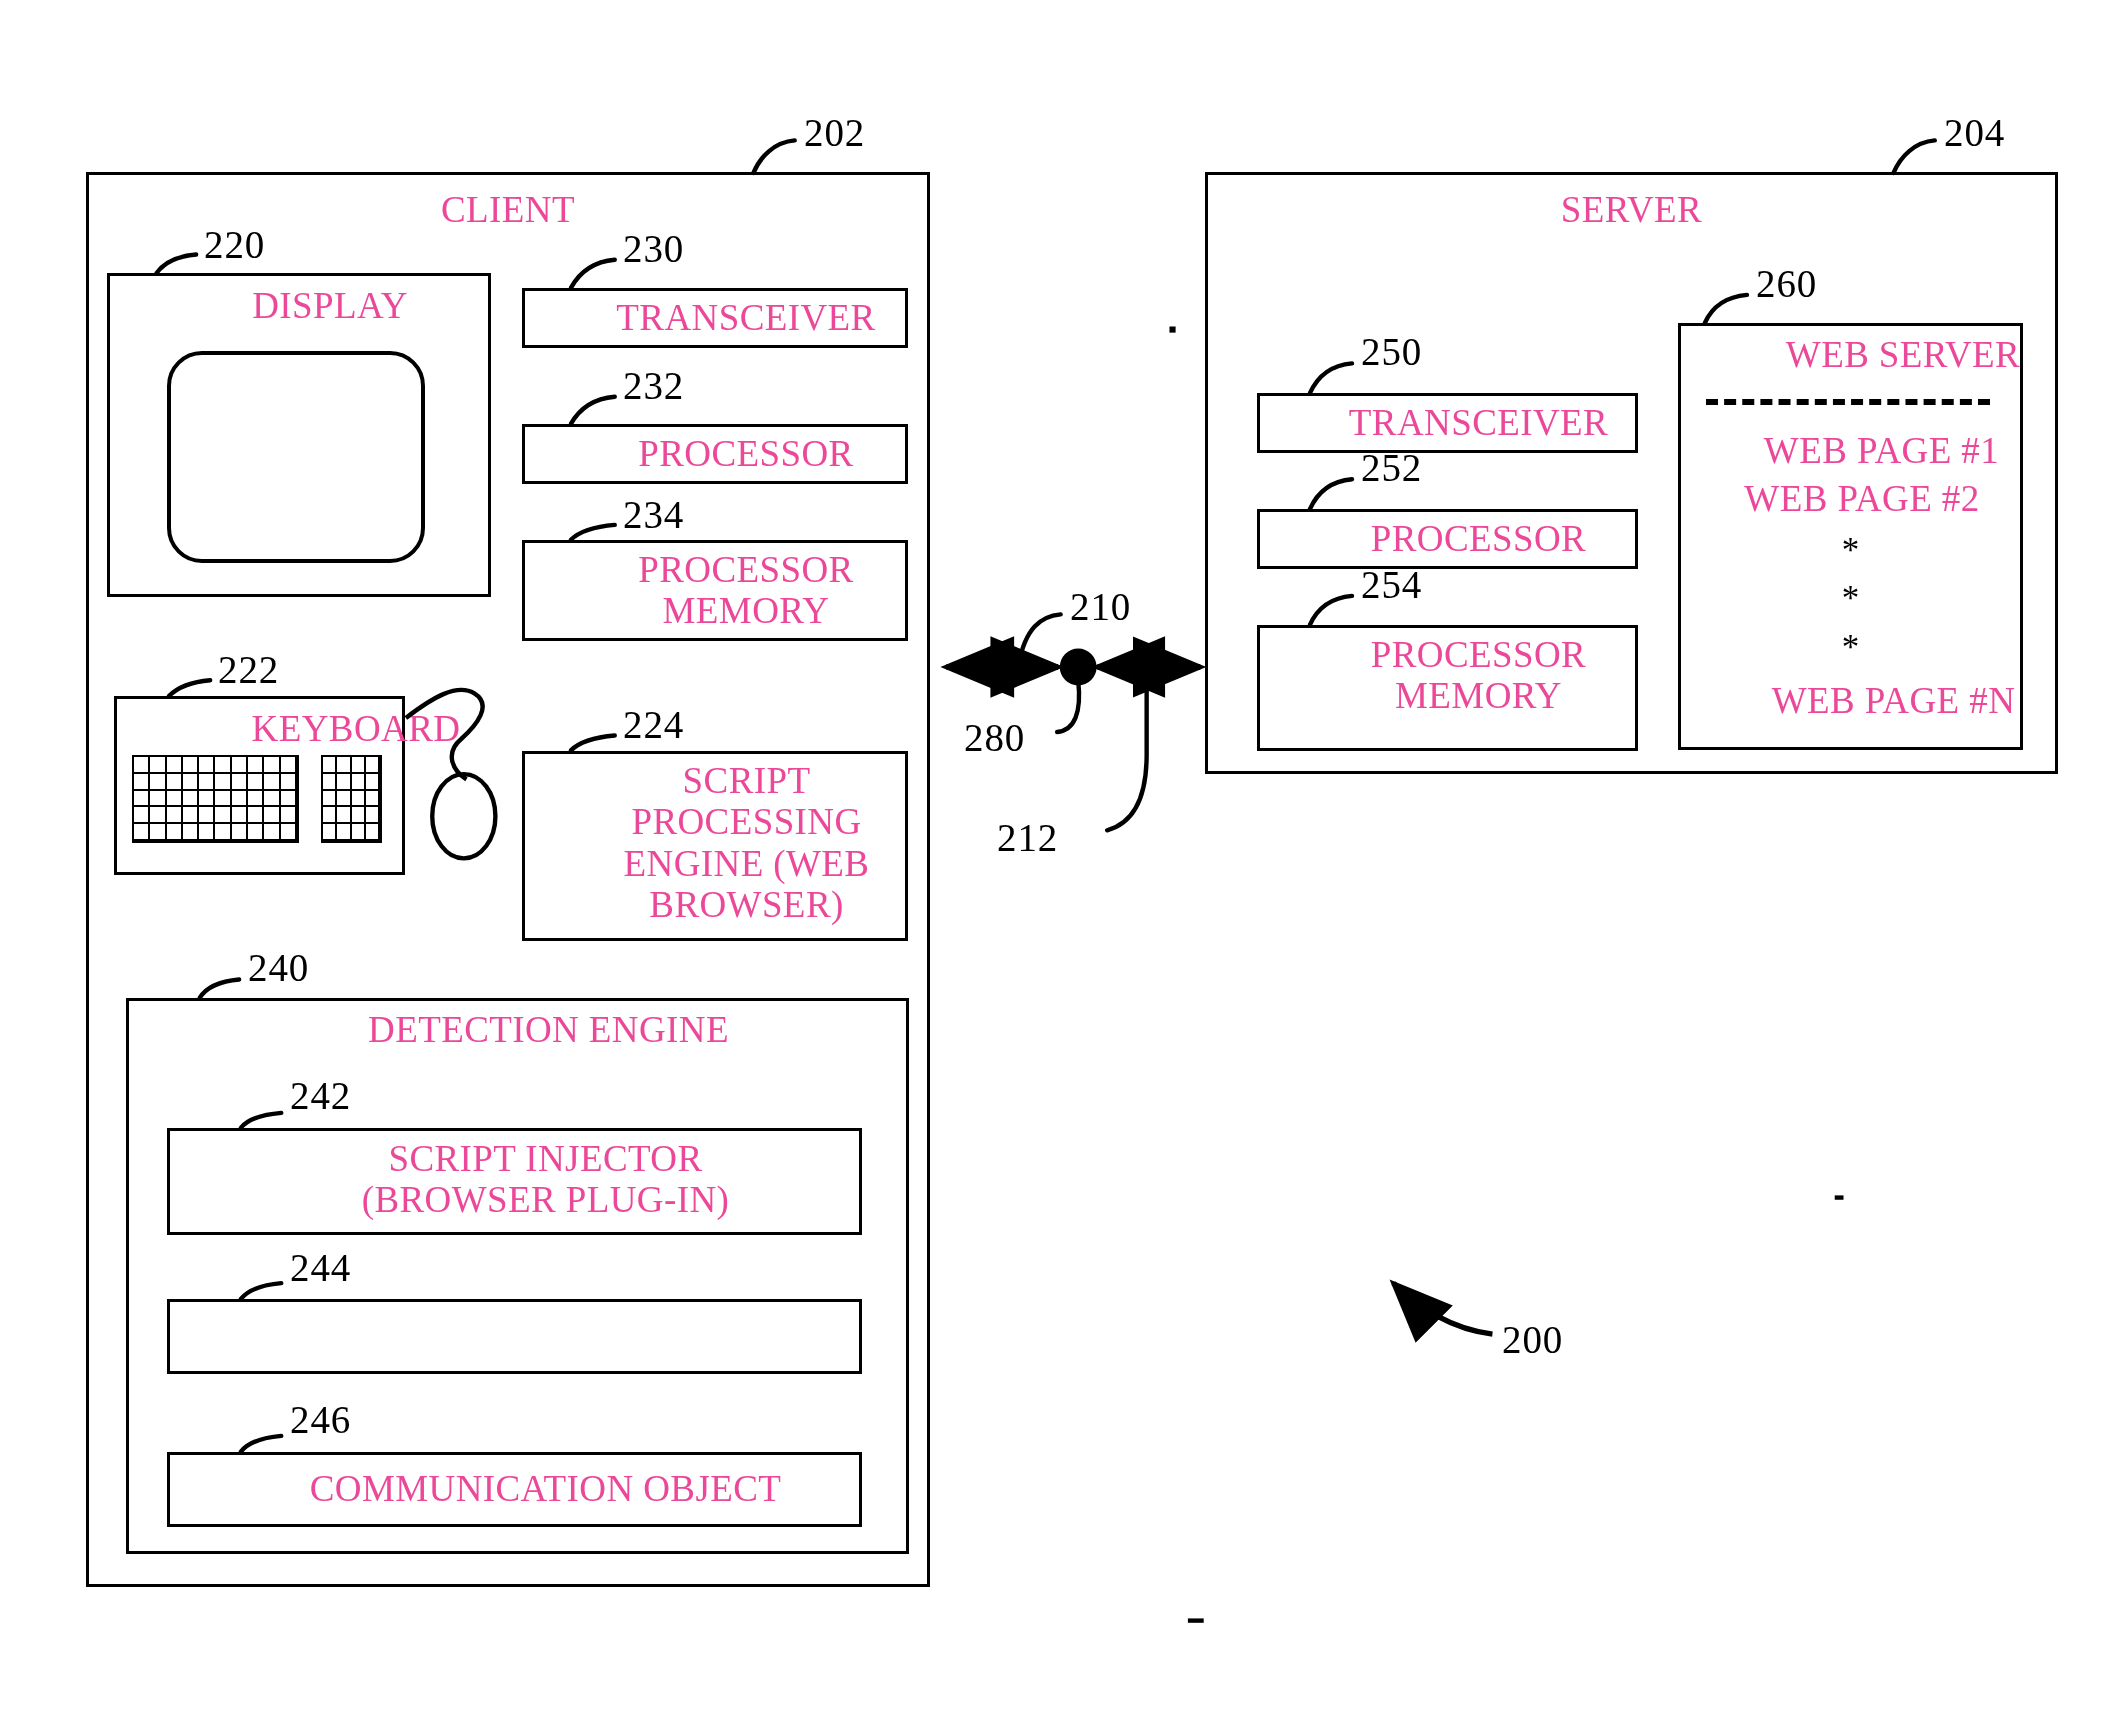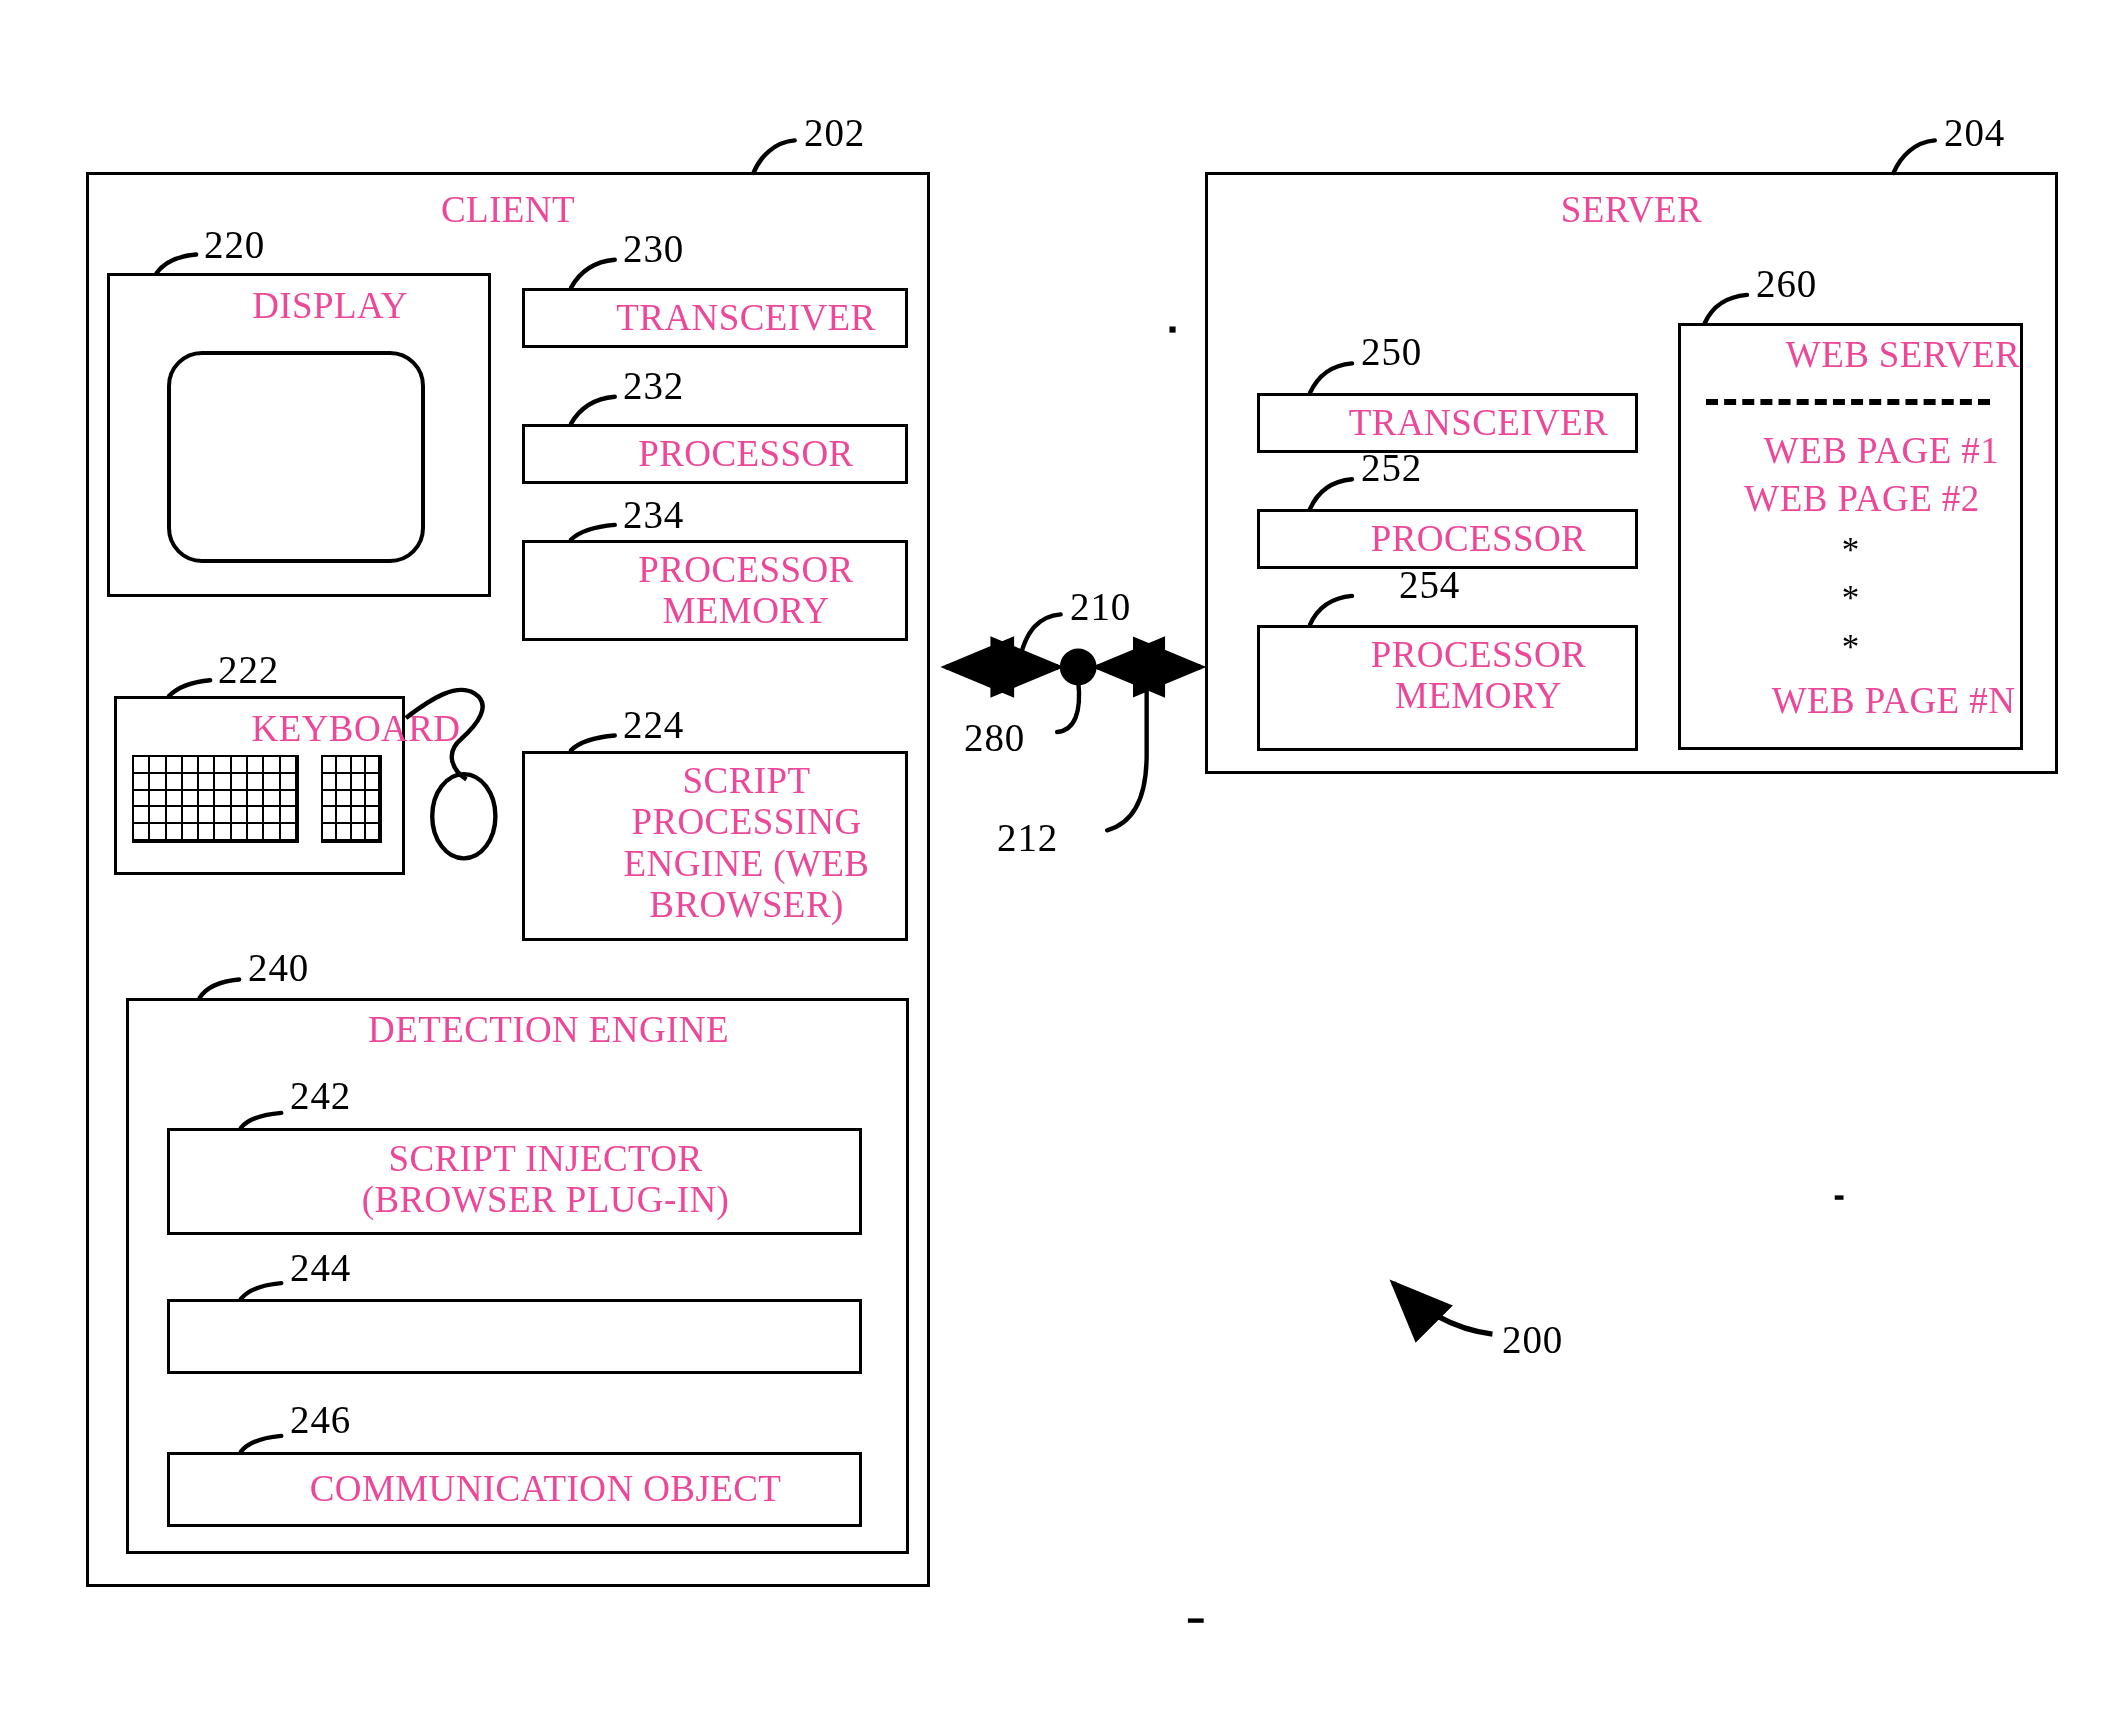--- a/index.html
+++ b/index.html
@@ -210,21 +210,21 @@
   <div class="blabel box-lbl" style="left:1257px; top:402px; width:381px;">TRANSCEIVER</div>
   <div class="ref" style="left:1361px; top:329px;">250</div>
 
   <div class="box" style="left:1257px; top:509px; width:381px; height:60px;"></div>
   <div class="blabel box-lbl" style="left:1257px; top:518px; width:381px;">PROCESSOR</div>
   <div class="ref" style="left:1361px; top:445px;">252</div>
 
   <div class="box" style="left:1257px; top:625px; width:381px; height:126px;"></div>
   <div class="blabel box-lbl" style="left:1257px; top:634px; width:381px;">PROCESSOR
 MEMORY</div>
-  <div class="ref" style="left:1361px; top:562px;margin-left:38px;">254</div>
+  <div class="ref" style="left:1361px; top:562px;">254</div>
 
   <div class="box" style="left:1678px; top:323px; width:345px; height:427px;"></div>
   <div class="blabel box-lbl" style="left:1678px; top:334px; width:388px;">WEB SERVER</div>
   <div class="dashline" style="left:1706px; top:399px; width:284px;"></div>
   <div class="blabel box-lbl" style="left:1678px; top:430px; width:345px;">WEB PAGE #1</div>
   <div class="blabel box-lbl" style="left:1678px; top:478px; width:306px;">WEB PAGE #2</div>
   <div class="star" style="left:1678px; top:531px; width:345px;">*</div>
   <div class="star" style="left:1678px; top:579px; width:345px;">*</div>
   <div class="star" style="left:1678px; top:628px; width:345px;">*</div>
   <div class="blabel box-lbl" style="left:1678px; top:680px; width:345px;padding-left:12px;">WEB PAGE #N</div>

